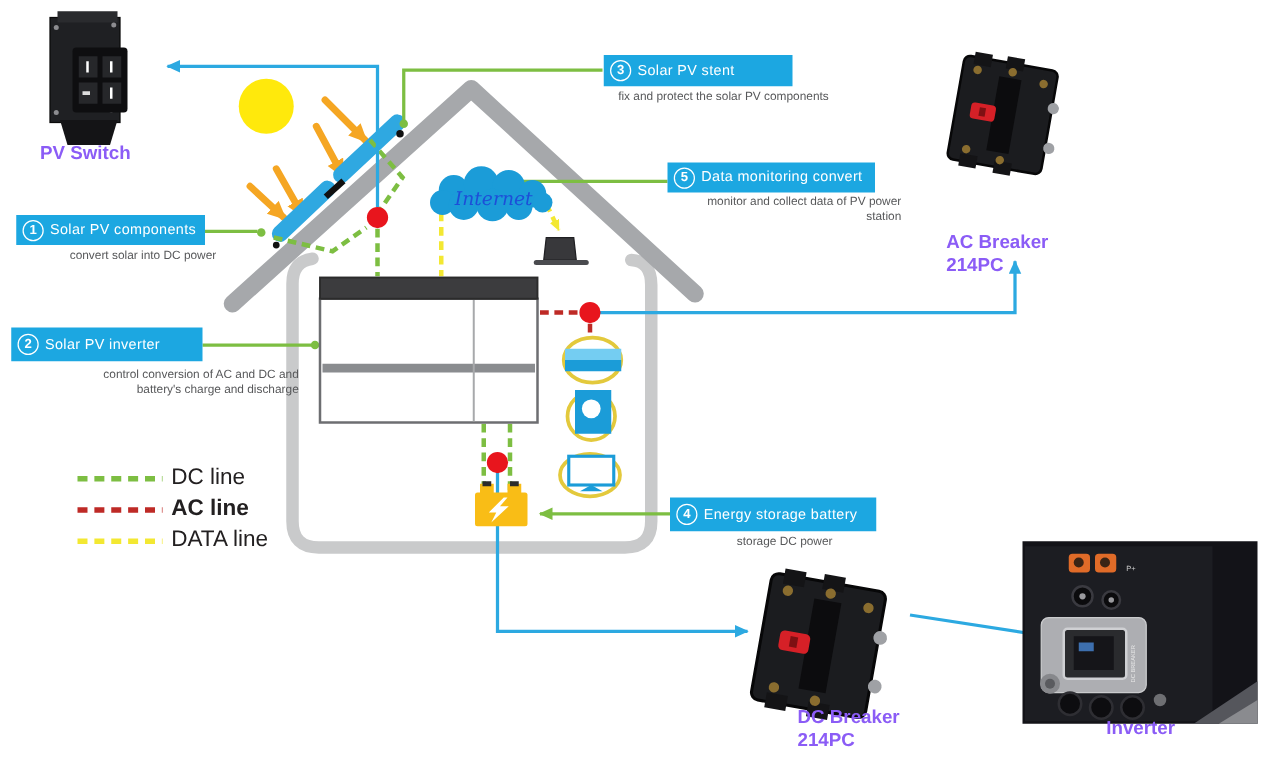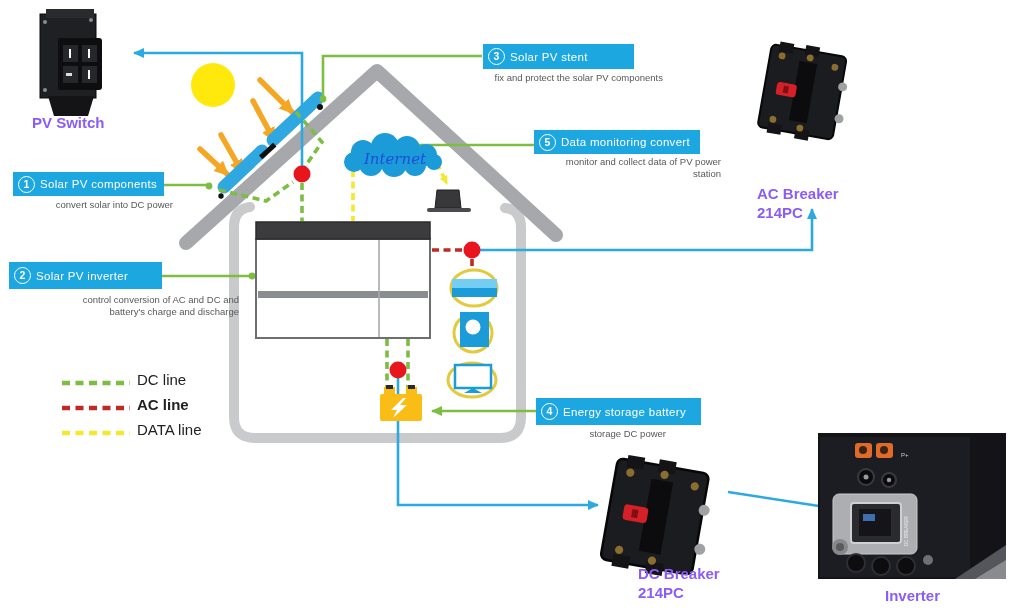--- a/index.html
+++ b/index.html
@@ -8,21 +8,21 @@
   svg{position:absolute;left:0;top:0;}
   .callout{position:absolute;display:flex;align-items:center;gap:5px;
            background:#1CA7E1;padding:0 8px 0 5px;box-sizing:border-box;z-index:5;}
   .badge{flex:0 0 auto;width:15px;height:15px;border:1.6px solid #fff;border-radius:50%;
          color:#fff;font-size:10.5px;font-weight:bold;display:flex;align-items:center;
          justify-content:center;line-height:1;}
   .callout .title{color:#fff;font-weight:normal;font-size:11.5px;letter-spacing:.3px;white-space:nowrap;}
   .caption{position:absolute;color:#57585a;font-size:9.5px;line-height:1.25;z-index:5;text-align:right;}
   .product-label{position:absolute;color:#8b5cf6;font-weight:bold;font-size:15px;
                  text-align:left;line-height:1.25;z-index:5;padding-left:32px;}
-  .legend-text{position:absolute;color:#232021;font-size:15px;z-index:5;white-space:nowrap;}
+  .legend-text{position:absolute;color:#232021;font-size:18px;z-index:5;white-space:nowrap;}
   .cloud-text{position:absolute;left:350px;top:150px;width:90px;text-align:center;z-index:5;
               color:#1d4ed8;font-family:"DejaVu Serif", serif;font-style:italic;font-size:15px;}
 </style>
 </head>
 <body>
 
 <div id="canvas">
 
   <svg width="1014" height="610" viewBox="0 0 1014 610">
     <defs>
@@ -284,17 +284,17 @@
     <div>PV Switch</div>
   </div>
   <div class="product-label" style="left:725px;top:157px;width:118px;margin-top:28px;">
     <div>AC Breaker</div>
     <div>214PC</div>
   </div>
   <div class="product-label" style="left:606px;top:565px;width:118px;">
     <div>DC Breaker</div>
     <div>214PC</div>
   </div>
-  <div class="product-label" style="left:853px;top:587px;width:112px;">
+  <div class="product-label" style="left:853px;top:574px;width:112px;">
     <div>Inverter</div>
   </div>
 
 </div>
 
 </body></html>

